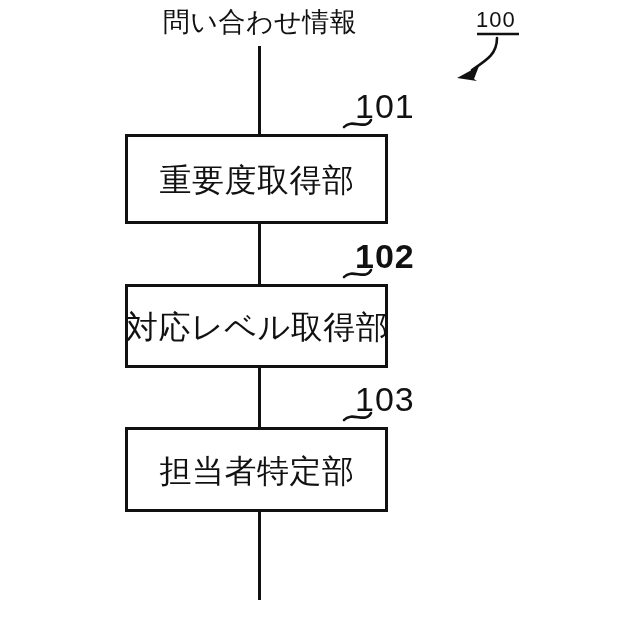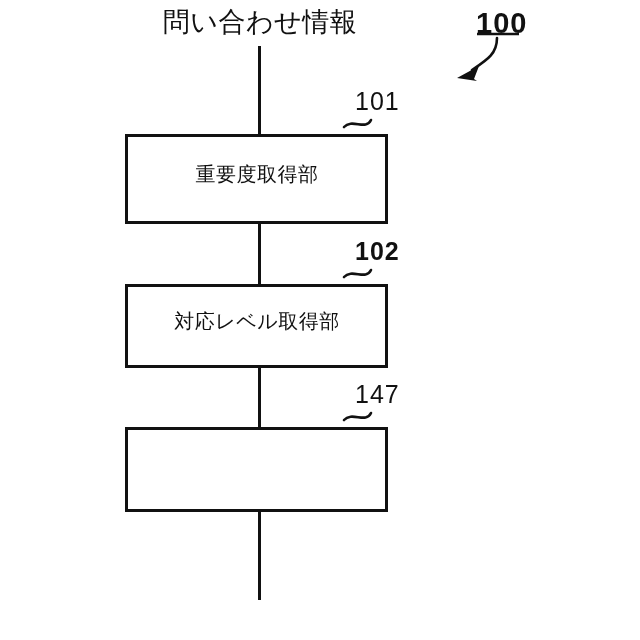--- a/index.html
+++ b/index.html
@@ -30,33 +30,32 @@
     color: #111111;
     white-space: nowrap;
     font-family: "DejaVu Sans", "Liberation Sans", sans-serif;
     line-height: 1;
   }
   .io-label {
     font-size: 27px;
     letter-spacing: 0.5px;
   }
   .box-label {
-    font-size: 20px;
+    font-size: 32px;
     letter-spacing: 0.5px;
   }
   .ref-num {
-    font-size: 25px;
+    font-size: 34px;
     font-family: "Liberation Sans", "DejaVu Sans", sans-serif;
     letter-spacing: 1px;
   }
   .ref-num-main {
-    font-size: 29px;
+    font-size: 22px;
     font-family: "Liberation Sans", "DejaVu Sans", sans-serif;
     letter-spacing: 1px;
-    font-weight: bold;
   }
   .centered {
     transform: translateX(-50%);
   }
 </style>
 </head>
 <body>
 
 <div id="figure-root">
 
@@ -92,16 +91,17 @@
   <div class="fig-text io-label centered" style="left:260px; top:8px;">問い合わせ情報</div>
 
   <div class="fig-text ref-num-main" style="left:476px; top:9px;">100</div>
 
   <div class="fig-text ref-num" style="left:355px; top:89px;">101</div>
   <div class="fig-text box-label centered" style="left:257px; top:164px;">重要度取得部</div>
 
   <div class="fig-text ref-num" style="left:355px; top:239px;font-weight:bold;">102</div>
   <div class="fig-text box-label centered" style="left:257px; top:311px;text-align:right;">対応レベル取得部</div>
 
-  <div class="fig-text ref-num" style="left:355px; top:382px;">147</div>
+  <div class="fig-text ref-num" style="left:355px; top:382px;">103</div>
+  <div class="fig-text box-label centered" style="left:257px; top:455px;">担当者特定部</div>
 
 
 </div>
 
 </body></html>

